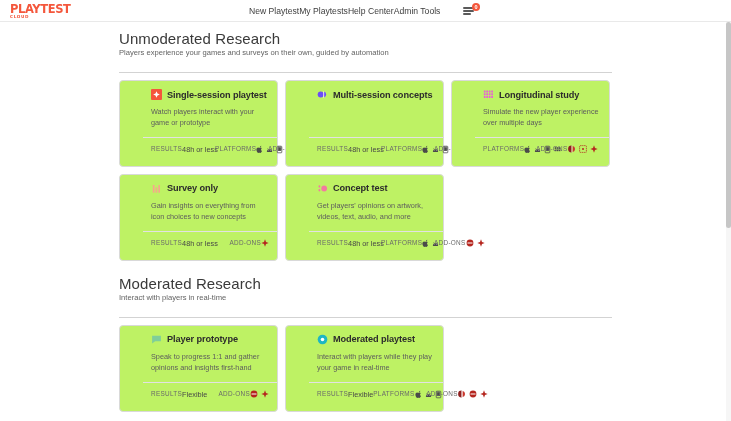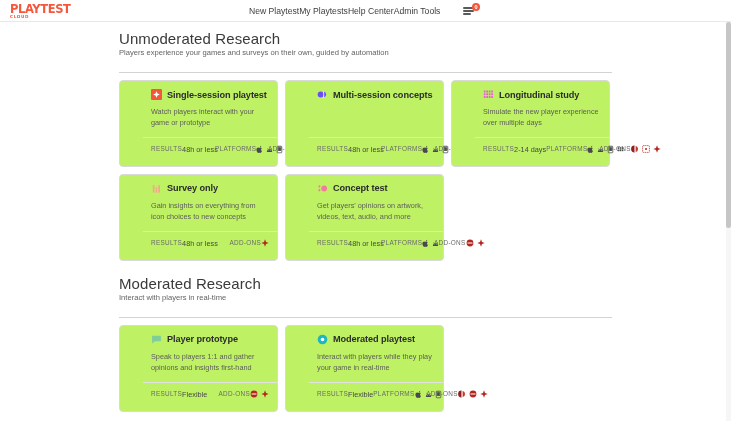--- a/index.html
+++ b/index.html
@@ -354,24 +354,20 @@
                   <rect x="1.2" y="10.2" width="2.5" height="2.8" rx="0.4" fill="#e85fd6"></rect>
                   <rect x="4.8" y="10.2" width="2.5" height="2.8" rx="0.4" fill="#e85fd6"></rect>
                   <rect x="8.4" y="10.2" width="2.5" height="2.8" rx="0.4" fill="#e85fd6"></rect>
                   <rect x="12" y="10.2" width="2.5" height="2.8" rx="0.4" fill="#e85fd6"></rect>
                 </svg>
                 <span class="card-title">Longitudinal study</span>
               </div>
               <p class="card-desc">Simulate the new player experience over multiple days</p>
             </div>
             <div class="card-foot">
-              <div class="foot-col results">
-                <span class="foot-label">RESULTS</span>
-                <span class="foot-value">2-14 days</span>
-              </div>
               <div class="foot-col platforms">
                 <span class="foot-label">PLATFORMS</span>
                 <span class="icon-row">
                   <svg class="pf" viewBox="0 0 14 16">
                     <path d="M8.6 1.5c.5-.6 1.3-1 1.9-1 .1.8-.2 1.5-.6 2-.5.6-1.2 1-1.9 1-.1-.7.2-1.5.6-2z" fill="#4a4a4a"></path>
                     <path d="M11.7 5.6c-1 .6-1.6 1.5-1.6 2.7 0 1.4.9 2.3 1.8 2.7-.3.9-.8 1.8-1.4 2.6-.6.8-1.2 1.3-2 1.3-.7 0-1-.4-1.9-.4-.9 0-1.2.4-1.9.4-.8 0-1.5-.6-2.1-1.5C1.4 12 .8 10 .8 8.2c0-2.7 1.8-4.2 3.5-4.2.9 0 1.6.5 2.2.5.5 0 1.4-.6 2.4-.5.9 0 2.1.4 2.8 1.6z" fill="#4a4a4a"></path>
                   </svg>
                   <svg class="pf" viewBox="0 0 14 16">
                     <path d="M2 11.6c0-2.3 2.2-4.1 5-4.1s5 1.8 5 4.1z" fill="#4a4a4a"></path>
                     <rect x="1.6" y="11.2" width="10.8" height="1.6" rx="0.8" fill="#4a4a4a"></rect>
@@ -497,21 +493,21 @@
       </div>
       <div class="card-grid" id="grid-moderated">
           <div class="card">
             <div class="card-top">
               <div class="card-title-row">
                 <svg class="brand-icon" viewBox="0 0 16 16">
                   <path d="M1.6 2.4 h12.8 v8.2 h-8.4 l-4.4 3.2 Z" fill="#7fce9a"></path>
                 </svg>
                 <span class="card-title">Player prototype</span>
               </div>
-              <p class="card-desc">Speak to players 1:1 and gather opinions and insights first-hand</p>
+              <p class="card-desc">Speak to progress 1:1 and gather opinions and insights first-hand</p>
             </div>
             <div class="card-foot">
               <div class="foot-col results">
                 <span class="foot-label">RESULTS</span>
                 <span class="foot-value">Flexible</span>
               </div>
               <div class="foot-col platforms"></div>
               <div class="foot-col addons">
                 <span class="foot-label">ADD-ONS</span>
                 <span class="icon-row">

